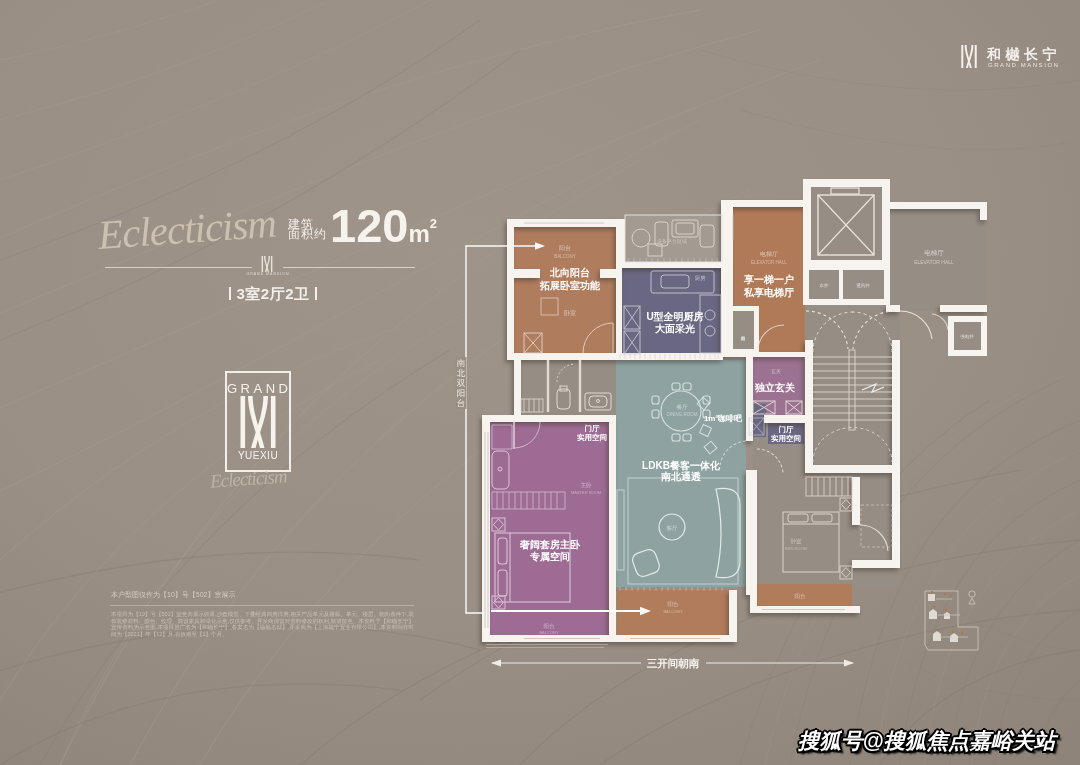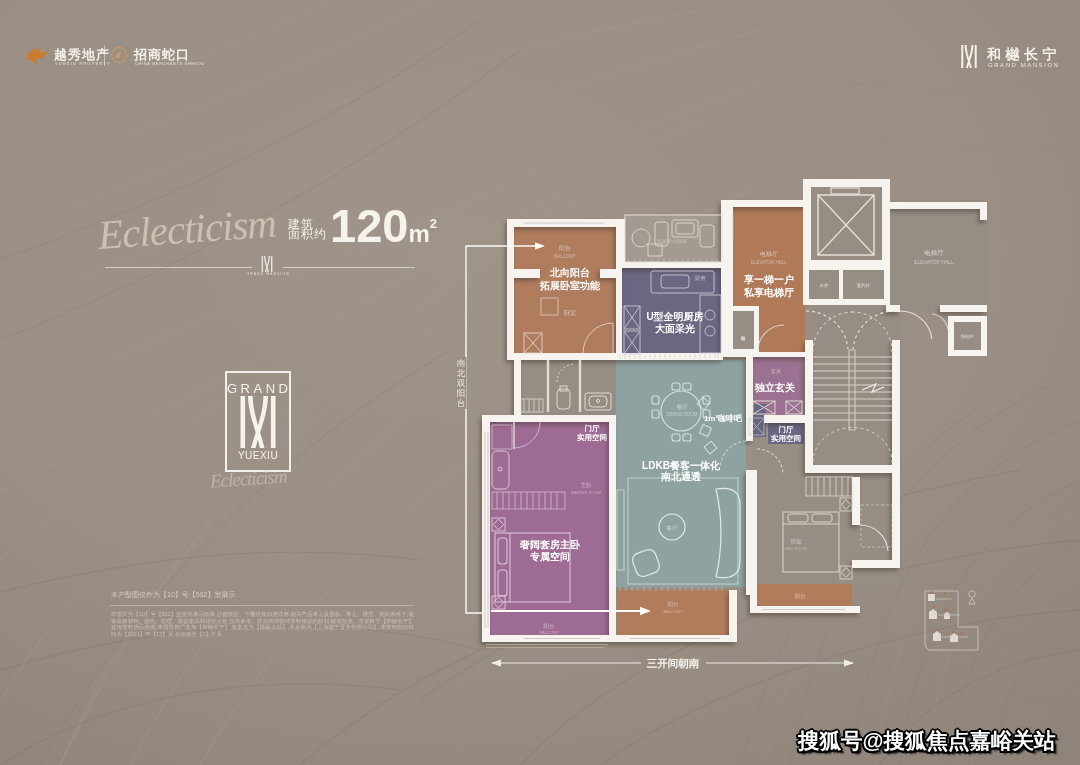--- a/index.html
+++ b/index.html
@@ -552,39 +552,20 @@
           <circle cx="946" cy="610" r="1.2"></circle>
       <circle cx="938" cy="630" r="1.2"></circle>
           <circle cx="953" cy="632" r="1.2"></circle>
           <circle cx="962" cy="633" r="1.2"></circle>
     </g>
     <circle cx="972" cy="594" r="3.2"></circle>
     <path d="M972,598 l-3,6 h6 z"></path>
   </g>
 </svg>
 
-<div class="abs" style="left:24px;top:45px;width:200px;height:28px;">
-
-  <svg class="abs" style="left:0;top:1px" width="26" height="22" viewBox="0 0 26 22">
-    <path d="M2,13 C3,7 8,3 13,2 L11,7 L17,1 L15,7 L24,5 C21,11 16,14 11,13 L14,20 L7,14 C4,14 2,13 2,13 z" fill="#cc7a2e"></path>
-  </svg>
-
-  <div class="abs" style="left:30px;top:1px;color:#f3efe9;font-size:13px;font-weight:bold;letter-spacing:1px;white-space:nowrap;">越秀地产</div>
-  <div class="abs" style="left:31px;top:16px;color:#e8e3da;font-size:4px;letter-spacing:1.2px;">YUEXIU PROPERTY</div>
-
-  <div class="abs" style="left:80px;top:0px;width:1px;height:21px;background:rgba(240,236,228,0.55);"></div>
-
-  <svg class="abs" style="left:86px;top:0px" width="19" height="21" viewBox="0 0 19 21">
-    <circle cx="9" cy="10" r="7.6" fill="none" stroke="#c49a62" stroke-width="1.3"></circle>
-    <path d="M5,13 C6,8 9,6 12,7 C10,9 9,11 10,13 z" fill="#c89c60"></path>
-  </svg>
-
-  <div class="abs" style="left:110px;top:1px;color:#f3efe9;font-size:13px;font-weight:bold;letter-spacing:1px;white-space:nowrap;">招商蛇口</div>
-  <div class="abs" style="left:111px;top:16px;color:#e8e3da;font-size:4px;letter-spacing:0.6px;white-space:nowrap;">CHINA MERCHANTS SHEKOU</div>
-</div>
 
 <div class="abs" style="left:958px;top:44px;width:110px;height:28px;">
   <svg class="abs" style="left:0;top:1px" width="22" height="23" viewBox="0 0 36 52">
     <g fill="#f3efe9">
       <rect x="0.5" y="0" width="4.6" height="52"></rect>
       <path d="M8,0 h4.6 C13,18 20,34 24.5,52 h-4.6 C16,34 8.2,18 8,0 z"></path>
       <path d="M23.4,0 h4.6 C27.8,18 19.5,36 15.6,52 h-4.6 C15.4,36 23.2,18 23.4,0 z"></path>
       <rect x="30.9" y="0" width="4.6" height="52"></rect>
     </g>
   </svg>
@@ -603,20 +584,21 @@
 <svg class="abs" style="left:256px;top:256px" width="22" height="16" viewBox="0 0 36 52">
   <g fill="#e9e4db">
     <rect x="0.5" y="0" width="4.6" height="52"></rect>
     <path d="M8,0 h4.6 C13,18 20,34 24.5,52 h-4.6 C16,34 8.2,18 8,0 z"></path>
     <path d="M23.4,0 h4.6 C27.8,18 19.5,36 15.6,52 h-4.6 C15.4,36 23.2,18 23.4,0 z"></path>
     <rect x="30.9" y="0" width="4.6" height="52"></rect>
   </g>
 </svg>
 <div class="abs" style="left:238px;top:272px;width:60px;text-align:center;color:#e3ddd2;font-size:3.5px;letter-spacing:1px;">GRAND MANSION</div>
 
+<div class="abs" style="left:131px;top:285px;width:284px;text-align:center;color:#f3efe9;font-size:15px;font-weight:bold;letter-spacing:0.5px;"><span style="display:inline-block;width:2px;height:13px;background:#f3efe9;vertical-align:-1px;margin-right:5px;"></span>3室2厅2卫<span style="display:inline-block;width:2px;height:13px;background:#f3efe9;vertical-align:-1px;margin-left:5px;"></span></div>
 
 <div class="abs" style="left:225px;top:371px;width:62px;height:97px;border:2px solid rgba(247,244,240,0.95);">
   <div class="abs" style="left:0;top:8px;width:62px;text-align:center;color:#f6f3ed;font-size:13px;letter-spacing:3.5px;">GRAND</div>
   <svg class="abs" style="left:13px;top:23px" width="36" height="52" viewBox="0 0 36 52">
     <g fill="#f6f3ed">
       <rect x="0.5" y="0" width="4.6" height="52"></rect>
       <path d="M8,0 h4.6 C13,18 20,34 24.5,52 h-4.6 C16,34 8.2,18 8,0 z"></path>
       <path d="M23.4,0 h4.6 C27.8,18 19.5,36 15.6,52 h-4.6 C15.4,36 23.2,18 23.4,0 z"></path>
       <rect x="30.9" y="0" width="4.6" height="52"></rect>
     </g>
@@ -625,14 +607,14 @@
 </div>
 
 <div class="abs" style="left:210px;top:468px;color:#cabfae;font-family:'Liberation Serif',serif;font-style:italic;font-size:19px;transform:rotate(-4deg);opacity:0.75;white-space:nowrap;letter-spacing:-1px;">Eclecticism</div>
 
 <div class="abs" style="left:111px;top:590px;color:#d5cdc0;font-size:7px;letter-spacing:0px;">本户型图仅作为【10】号【502】室展示</div>
 
 <div class="abs" style="left:110px;top:605px;width:304px;height:1px;background:rgba(230,223,212,0.4);"></div>
 
 <div class="abs" style="left:111px;top:611px;width:303px;color:rgba(228,220,208,0.6);font-size:5.5px;line-height:6.5px;text-align:justify;">本项目为【10】号【502】室意向展示效果,沙盘模型、下叠经典四房洋房,相关产品单元及楼栋、单元、楼层、朝向条件下,装饰装修材料、颜色、纹理、陈设家具和绿化示意,仅供参考。开发商保留对资料修改的权利,敬请留意。本资料于【和樾长宁】宣传资料为示意图,本项目推广名为【和樾长宁】,备案名为【樾樾名邸】,开发商为【上海樾宁置业有限公司】,本资料制作时间为【2021】年【12】月,有效期至【1】个月。</div>
 
-<div class="abs" style="left:798px;top:726px;color:#ffffff;font-size:21.5px;font-weight:bold;white-space:nowrap;letter-spacing:0px;text-shadow:2px 0 0 #000,-2px 0 0 #000,0 2px 0 #000,0 -2px 0 #000,1.5px 1.5px 0 #000,-1.5px 1.5px 0 #000,1.5px -1.5px 0 #000,-1.5px -1.5px 0 #000,3px 3px 2px #000;">搜狐号@搜狐焦点嘉峪关站</div>
+<div class="abs" style="left:798px;top:726px;color:#ffffff;font-size:21.5px;font-weight:bold;white-space:nowrap;letter-spacing:0px;text-shadow:2px 0 0 #000,-2px 0 0 #000,0 2px 0 #000,0 -2px 0 #000,1.5px 1.5px 0 #000,-1.5px 1.5px 0 #000,1.5px -1.5px 0 #000,-1.5px -1.5px 0 #000,3px 3px 2px #000;font-style:italic;">搜狐号@搜狐焦点嘉峪关站</div>
 </div>
 
 </body></html>

